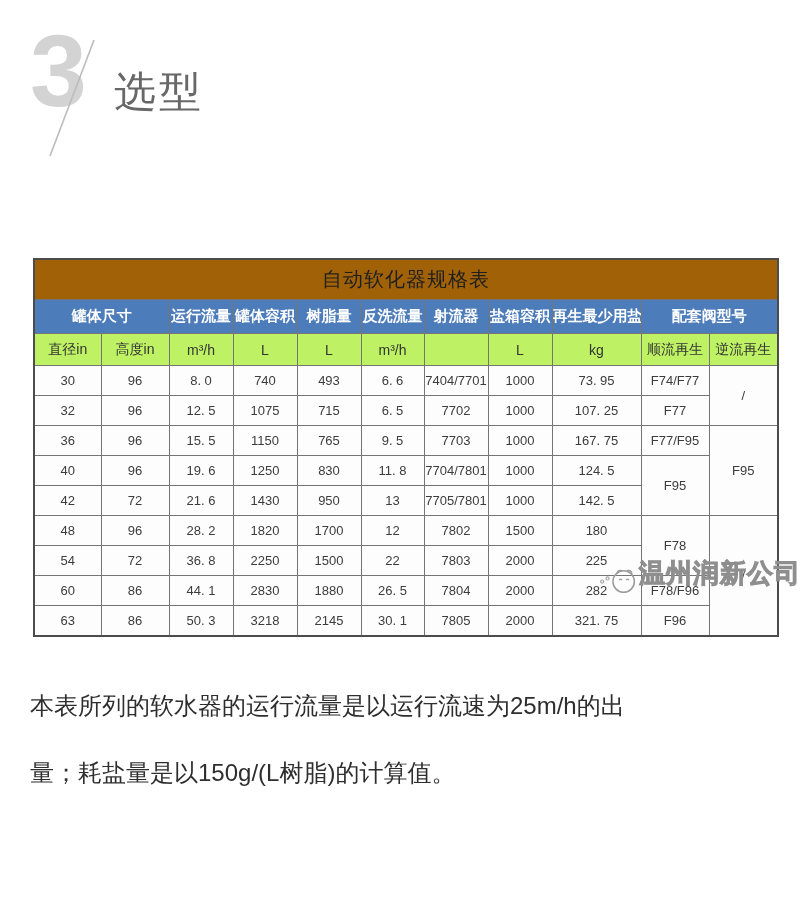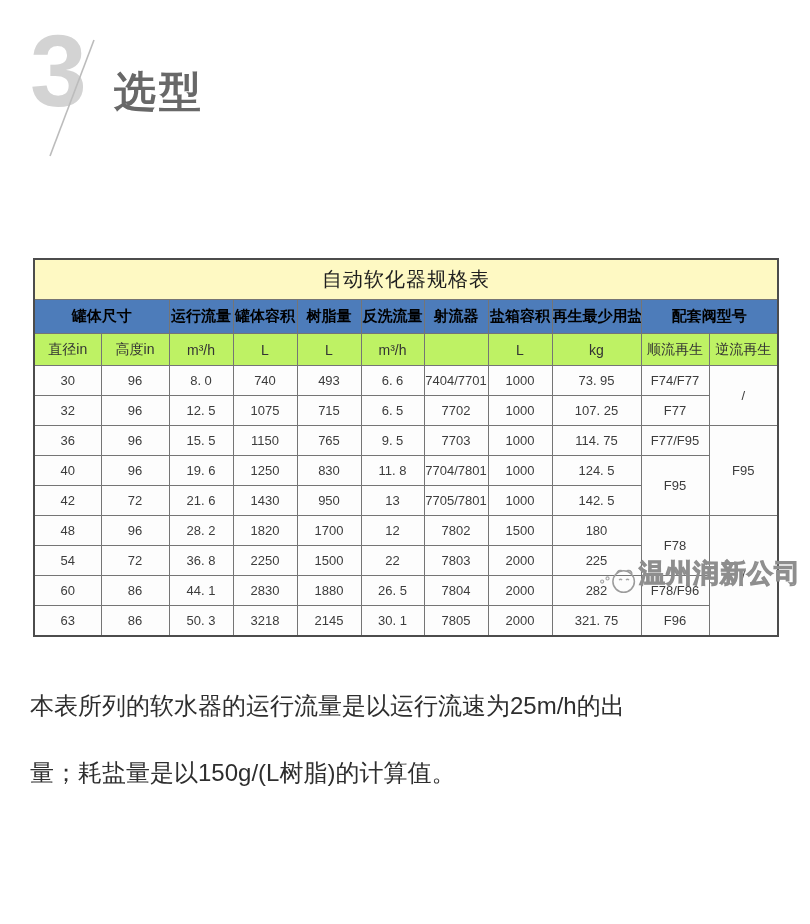--- a/index.html
+++ b/index.html
@@ -12,40 +12,40 @@
 
   
   .section-header{position:absolute;left:0;top:0;width:320px;height:210px;}
   .big-num{
     position:absolute;left:30px;top:20px;
     font-size:102px;line-height:1;font-weight:bold;color:#d3d3d3;
   }
   .diag-svg{position:absolute;left:0;top:0;width:240px;height:190px;}
   .section-title{
     position:absolute;left:114px;top:64px;margin:0;
-    font-size:42px;font-weight:bold;color:#686868;letter-spacing:3px;
+    font-size:42px;font-weight:normal;color:#686868;letter-spacing:3px;
   }
 
   
   .spec-table{
     position:absolute;left:33px;top:258px;width:744px;
     border-collapse:collapse;table-layout:fixed;
     border:2px solid #4c4c4c;
   }
   .spec-table td,.spec-table th{
     border:1px solid #757575;
     text-align:center;vertical-align:middle;
     padding:0;overflow:hidden;white-space:nowrap;
   }
   .title-row td{
-    height:39px;background:#fef9c3;color:#1f1f1f;
+    height:39px;background:#a16207;color:#1f1f1f;
     font-size:20px;letter-spacing:1px;
   }
   .group-row th{
-    height:33px;background:#4d7cba;color:#000000;
+    height:33px;background:#4d7cba;color:#ffffff;
     font-size:15px;font-weight:bold;
   }
   .unit-row td{
     height:31px;background:#bef264;color:#333333;
     font-size:14px;
   }
   .spec-table tbody td{
     height:29px;background:#fdfdfd;color:#3c3c3c;
     font-size:13px;
   }
@@ -152,21 +152,21 @@
         </tr>
         <tr>
           <td>36</td>
           <td>96</td>
           <td>15. 5</td>
           <td>1150</td>
           <td>765</td>
           <td>9. 5</td>
           <td>7703</td>
           <td>1000</td>
-          <td>114. 75</td>
+          <td>167. 75</td>
           <td>F77/F95</td>
           <td rowspan="3">F95</td>
         </tr>
         <tr>
           <td>40</td>
           <td>96</td>
           <td>19. 6</td>
           <td>1250</td>
           <td>830</td>
           <td>11. 8</td>

